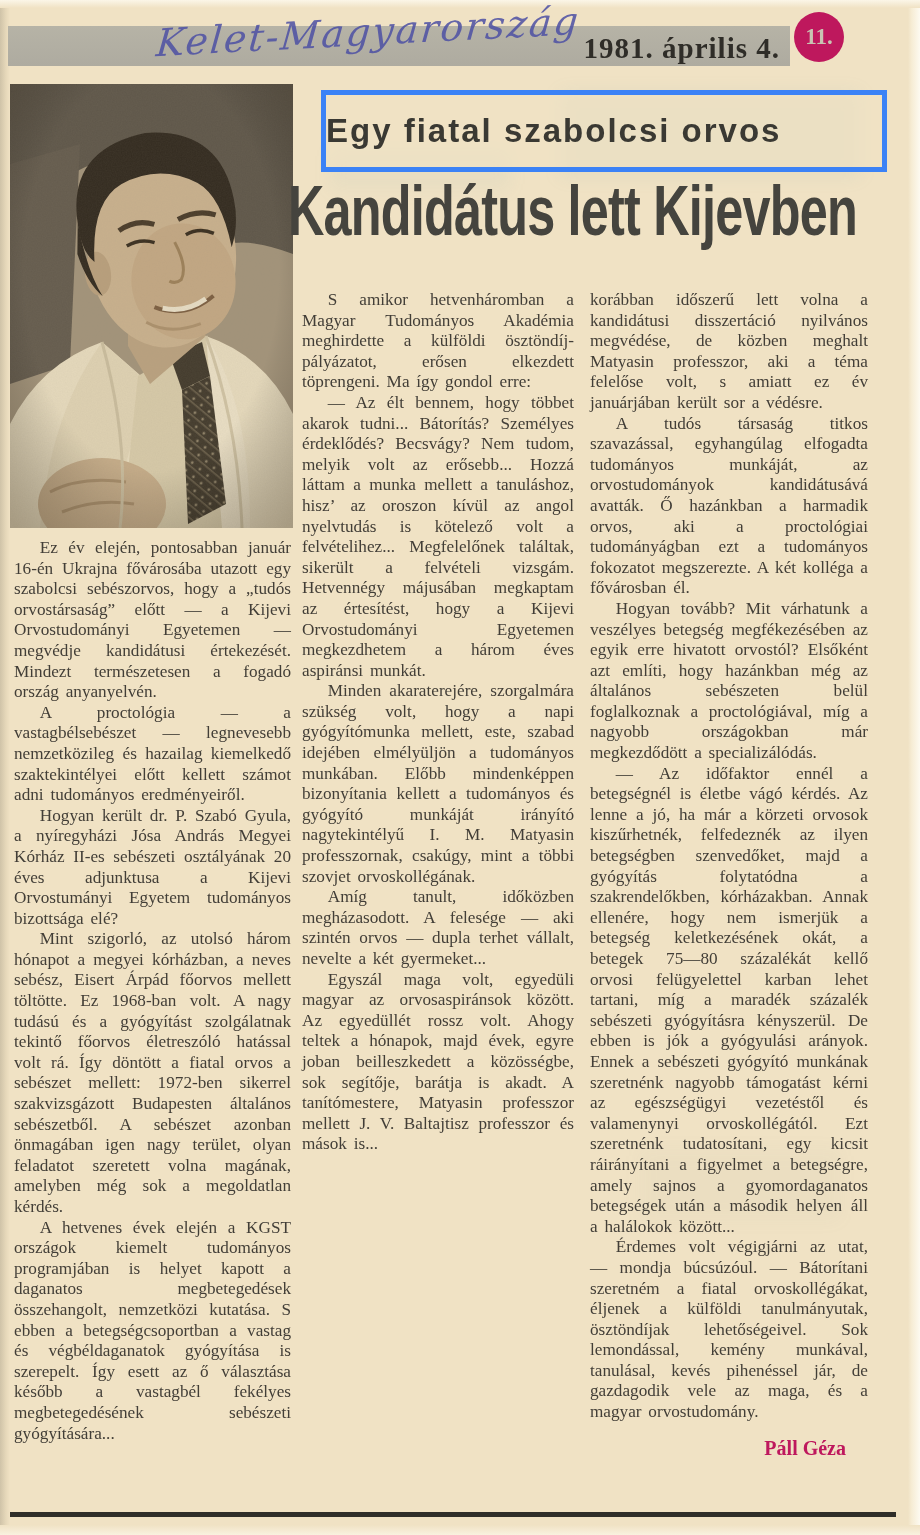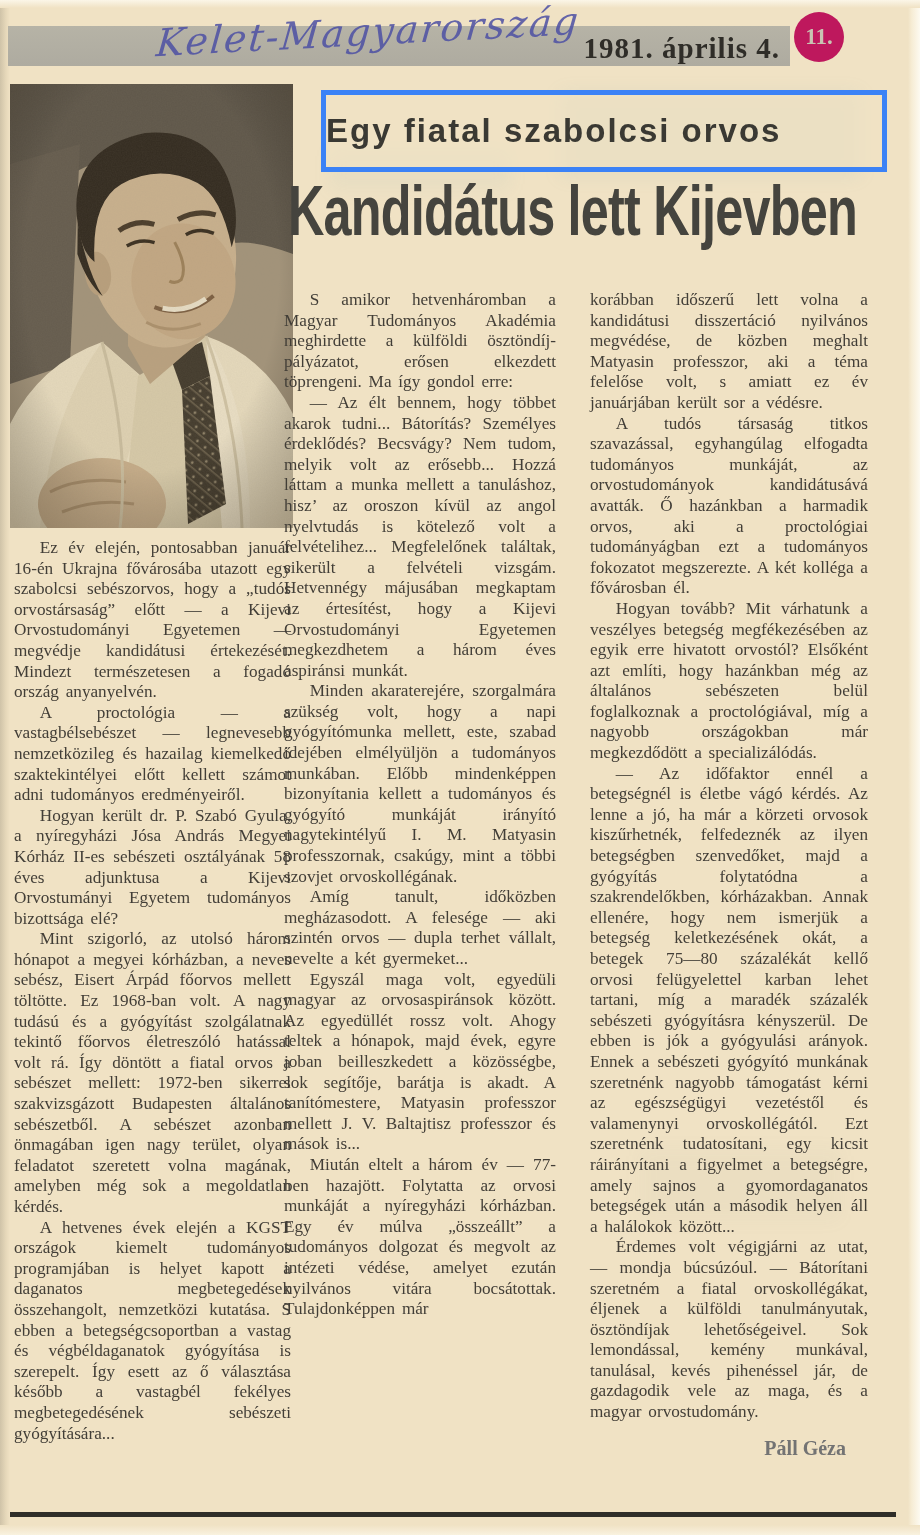--- a/index.html
+++ b/index.html
@@ -76,25 +76,25 @@
 
   
   .col{position:absolute;text-align:justify;}
   .col p{
     margin:0;padding:0;
     font-size:17.2px;line-height:20.6px;
     text-indent:1.5em;word-spacing:2.5px;color:#423e37;
   }
   .col p.cont{text-indent:0;}
   .col1{left:14px;top:538px;width:277px;}
-  .col2{left:284px;top:290px;width:272px;}
+  .col2{left:302px;top:290px;width:272px;}
   .col3{left:590px;top:290px;width:278px;}
   .byline{
     text-align:right;padding-right:22px;margin-top:14px;
-    font-weight:700;font-size:20px;text-indent:0;color:#737373;
+    font-weight:700;font-size:20px;text-indent:0;color:#be185d;
     font-family:"Liberation Serif", serif;
   }
   .bottom-rule{position:absolute;left:10px;top:1512px;width:886px;height:5px;background:#2f2e29;}
 </style>
 </head>
 <body>
 
 <div class="page">
 
   <div class="edge-left"></div>
@@ -182,32 +182,31 @@
 
   <div class="kicker-box">
     <span>Egy fiatal szabolcsi orvos</span>
   </div>
 
   <h1 class="headline">Kandidátus lett Kijevben</h1>
 
   <div class="col col1">
     <p>Ez év elején, pontosabban január 16-én Ukrajna fővárosába utazott egy szabolcsi sebészorvos, hogy a „tudós orvostársaság” előtt — a Kijevi Orvostudományi Egyetemen — megvédje kandidátusi értekezését. Mindezt természetesen a fogadó ország anyanyelvén.</p>
     <p>A proctológia — a vastagbélsebészet — legnevesebb nemzetközileg és hazailag kiemelkedő szaktekintélyei előtt kellett számot adni tudományos eredményeiről.</p>
-    <p>Hogyan került dr. P. Szabó Gyula, a nyíregyházi Jósa András Megyei Kórház II-es sebészeti osztályának 58 éves adjunktusa a Kijevi Orvostumányi Egyetem tudományos bizottsága elé?</p>
+    <p>Hogyan került dr. P. Szabó Gyula, a nyíregyházi Jósa András Megyei Kórház II-es sebészeti osztályának 20 éves adjunktusa a Kijevi Orvostumányi Egyetem tudományos bizottsága elé?</p>
     <p>Mint szigorló, az utolsó három hónapot a megyei kórházban, a neves sebész, Eisert Árpád főorvos mellett töltötte. Ez 1968-ban volt. A nagy tudású és a gyógyítást szolgálatnak tekintő főorvos életreszóló hatással volt rá. Így döntött a fiatal orvos a sebészet mellett: 1972-ben sikerrel szakvizsgázott Budapesten általános sebészetből. A sebészet azonban önmagában igen nagy terület, olyan feladatot szeretett volna magának, amelyben még sok a megoldatlan kérdés.</p>
     <p>A hetvenes évek elején a KGST országok kiemelt tudományos programjában is helyet kapott a daganatos megbetegedések összehangolt, nemzetközi kutatása. S ebben a betegségcsoportban a vastag és végbéldaganatok gyógyítása is szerepelt. Így esett az ő választása később a vastagbél fekélyes megbetegedésének sebészeti gyógyítására...</p>
   </div>
 
   <div class="col col2">
     <p>S amikor hetvenháromban a Magyar Tudományos Akadémia meghirdette a külföldi ösztöndíj-pályázatot, erősen elkezdett töprengeni. Ma így gondol erre:</p>
     <p>— Az élt bennem, hogy többet akarok tudni... Bátorítás? Személyes érdeklődés? Becsvágy? Nem tudom, melyik volt az erősebb... Hozzá láttam a munka mellett a tanuláshoz, hisz’ az oroszon kívül az angol nyelvtudás is kötelező volt a felvételihez... Megfelelőnek találtak, sikerült a felvételi vizsgám. Hetvennégy májusában megkaptam az értesítést, hogy a Kijevi Orvostudományi Egyetemen megkezdhetem a három éves aspiránsi munkát.</p>
     <p>Minden akaraterejére, szorgalmára szükség volt, hogy a napi gyógyítómunka mellett, este, szabad idejében elmélyüljön a tudományos munkában. Előbb mindenképpen bizonyítania kellett a tudományos és gyógyító munkáját irányító nagytekintélyű I. M. Matyasin professzornak, csakúgy, mint a többi szovjet orvoskollégának.</p>
     <p>Amíg tanult, időközben megházasodott. A felesége — aki szintén orvos — dupla terhet vállalt, nevelte a két gyermeket...</p>
     <p>Egyszál maga volt, egyedüli magyar az orvosaspiránsok között. Az egyedüllét rossz volt. Ahogy teltek a hónapok, majd évek, egyre joban beilleszkedett a közösségbe, sok segítője, barátja is akadt. A tanítómestere, Matyasin professzor mellett J. V. Baltajtisz professzor és mások is...</p>
-    <p>Miután eltelt a három év — 77-ben hazajött. Folytatta az orvosi munkáját a nyíregyházi kórházban. Egy év múlva „összeállt” a tudományos dolgozat és megvolt az intézeti védése, amelyet ezután nyilvános vitára bocsátottak. Tulajdonképpen már</p>
   </div>
 
   <div class="col col3">
     <p class="cont">korábban időszerű lett volna a kandidátusi disszertáció nyilvános megvédése, de közben meghalt Matyasin professzor, aki a téma felelőse volt, s amiatt ez év januárjában került sor a védésre.</p>
     <p>A tudós társaság titkos szavazással, egyhangúlag elfogadta tudományos munkáját, az orvostudományok kandidátusává avatták. Ő hazánkban a harmadik orvos, aki a proctológiai tudományágban ezt a tudományos fokozatot megszerezte. A két kolléga a fővárosban él.</p>
     <p>Hogyan tovább? Mit várhatunk a veszélyes betegség megfékezésében az egyik erre hivatott orvostól? Elsőként azt említi, hogy hazánkban még az általános sebészeten belül foglalkoznak a proctológiával, míg a nagyobb országokban már megkezdődött a specializálódás.</p>
     <p>— Az időfaktor ennél a betegségnél is életbe vágó kérdés. Az lenne a jó, ha már a körzeti orvosok kiszűrhetnék, felfedeznék az ilyen betegségben szenvedőket, majd a gyógyítás folytatódna a szakrendelőkben, kórházakban. Annak ellenére, hogy nem ismerjük a betegség keletkezésének okát, a betegek 75—80 százalékát kellő orvosi felügyelettel karban lehet tartani, míg a maradék százalék sebészeti gyógyításra kényszerül. De ebben is jók a gyógyulási arányok. Ennek a sebészeti gyógyító munkának szeretnénk nagyobb támogatást kérni az egészségügyi vezetéstől és valamenynyi orvoskollégától. Ezt szeretnénk tudatosítani, egy kicsit ráirányítani a figyelmet a betegségre, amely sajnos a gyomordaganatos betegségek után a második helyen áll a halálokok között...</p>
     <p>Érdemes volt végigjárni az utat, — mondja búcsúzóul. — Bátorítani szeretném a fiatal orvoskollégákat, éljenek a külföldi tanulmányutak, ösztöndíjak lehetőségeivel. Sok lemondással, kemény munkával, tanulásal, kevés pihenéssel jár, de gazdagodik vele az maga, és a magyar orvostudomány.</p>
     <div class="byline">Páll Géza</div>
   </div>

